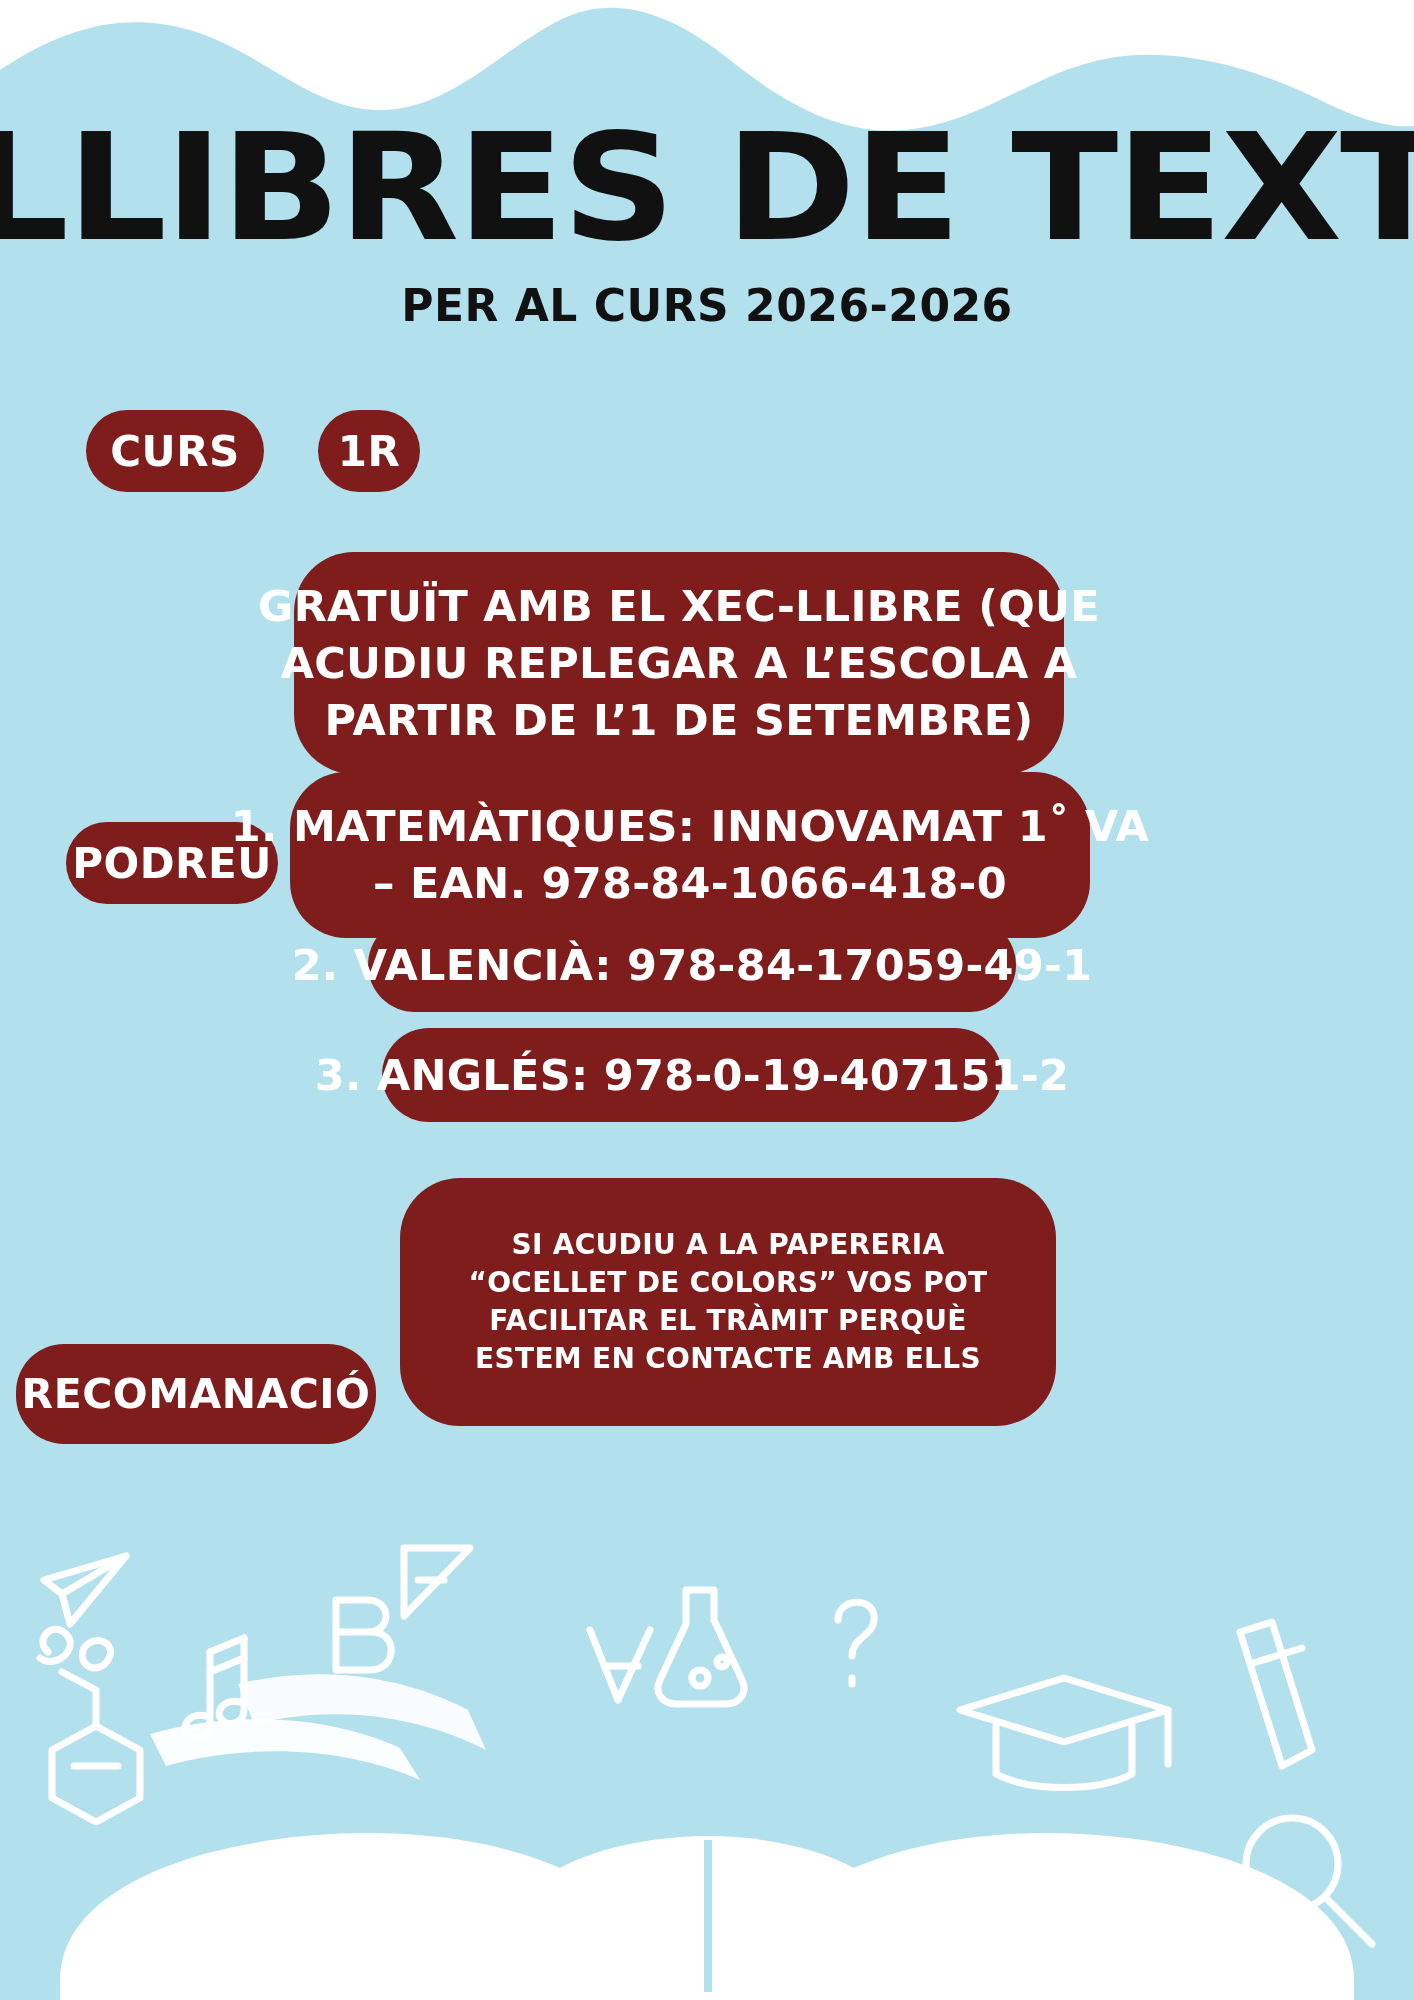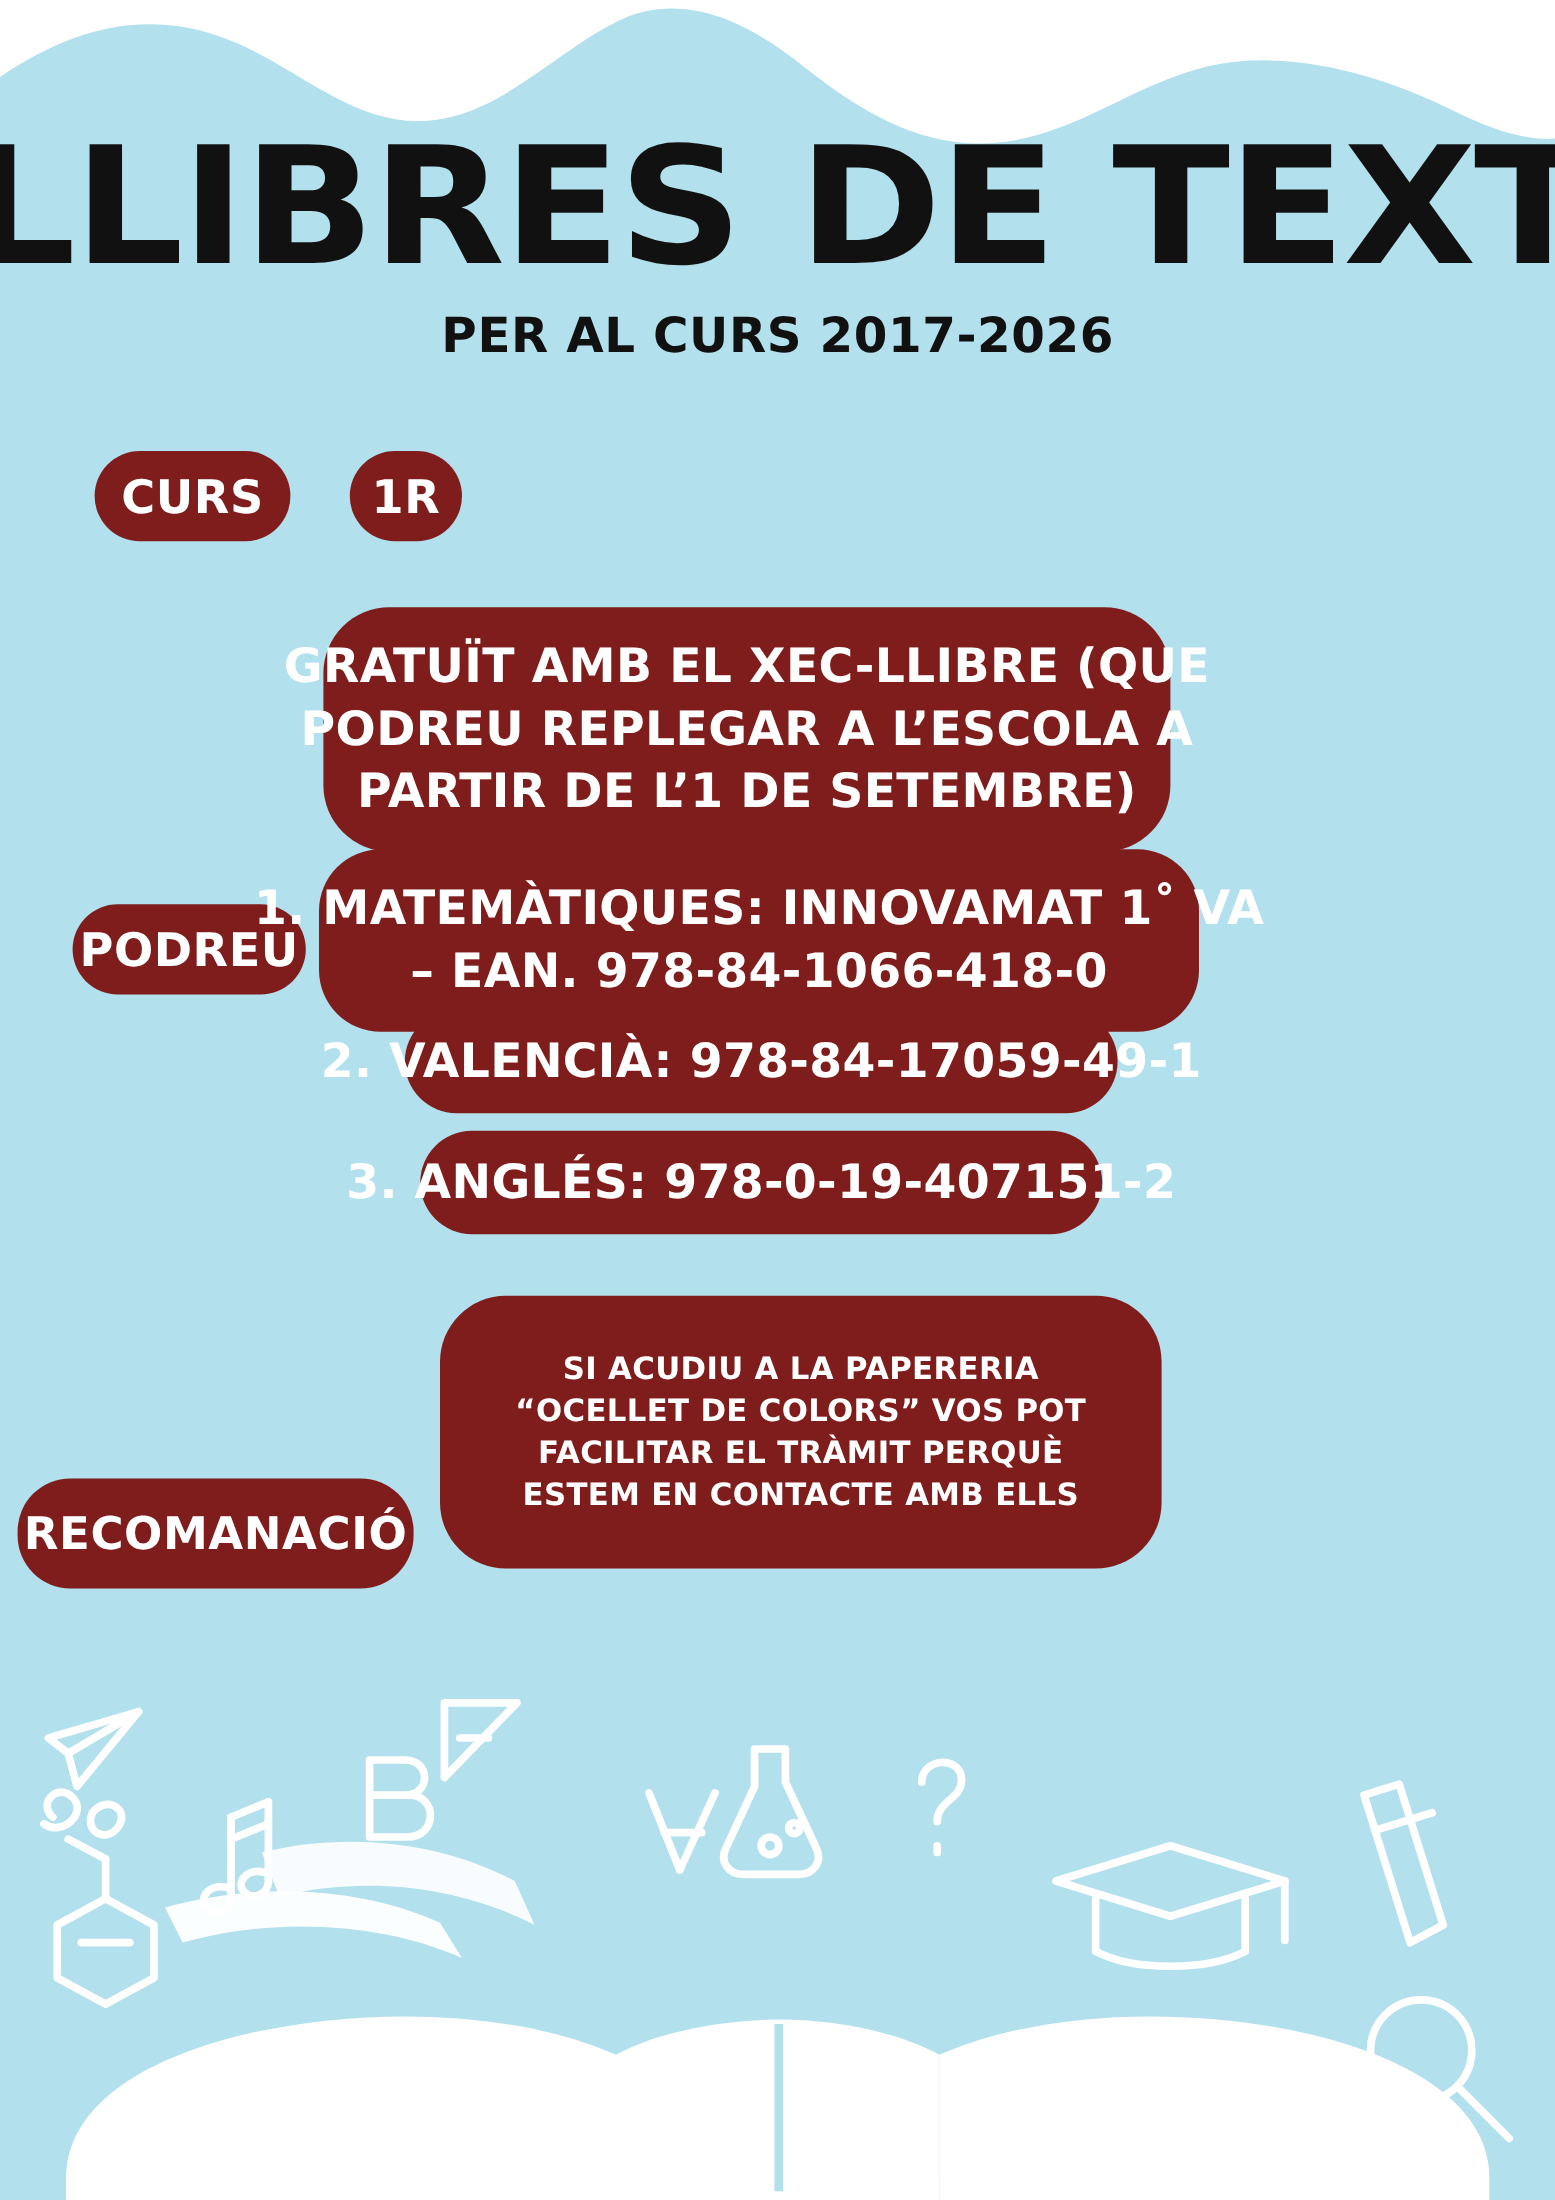--- a/index.html
+++ b/index.html
@@ -193,29 +193,29 @@
       <path d="M1354 700 C1354 640 1294 596 1202 572 C1084 542 944 548 854 588 L854 720 L1354 720 Z"></path>
       <path d="M560 588 C600 566 660 556 708 556 C756 556 814 566 854 588 L854 720 L560 720 Z"></path>
       <rect x="560" y="700" width="294" height="20"></rect>
     </g>
     <g fill="none" stroke="#b3e0ed" stroke-width="8">
       <path d="M708 560 L708 712"></path>
     </g>
   </svg>
 
   <div class="title">LLIBRES DE TEXT</div>
-  <div class="subtitle">PER AL CURS 2017-2026</div>
+  <div class="subtitle">PER AL CURS 2026-2026</div>
 
   <div class="pill label-pill" id="pill-curs-label">CURS</div>
   <div class="pill label-pill" id="pill-curs-value">1R</div>
 
   <div class="pill blob" id="pill-preu-value">
     <div>
       <span class="blob-line">GRATUÏT AMB EL XEC-LLIBRE (QUE</span>
-      <span class="blob-line">PODREU REPLEGAR A L’ESCOLA A</span>
+      <span class="blob-line">ACUDIU REPLEGAR A L’ESCOLA A</span>
       <span class="blob-line">PARTIR DE L’1 DE SETEMBRE)</span>
     </div>
   </div>
 
   <div class="pill label-pill" id="pill-llibres-label">PODREU</div>
 
   <div class="pill blob" id="pill-llibre-1">
     <div>
       <span class="blob-line">1. MATEMÀTIQUES:  INNOVAMAT 1˚ VA</span>
       <span class="blob-line">– EAN. 978-84-1066-418-0</span>

